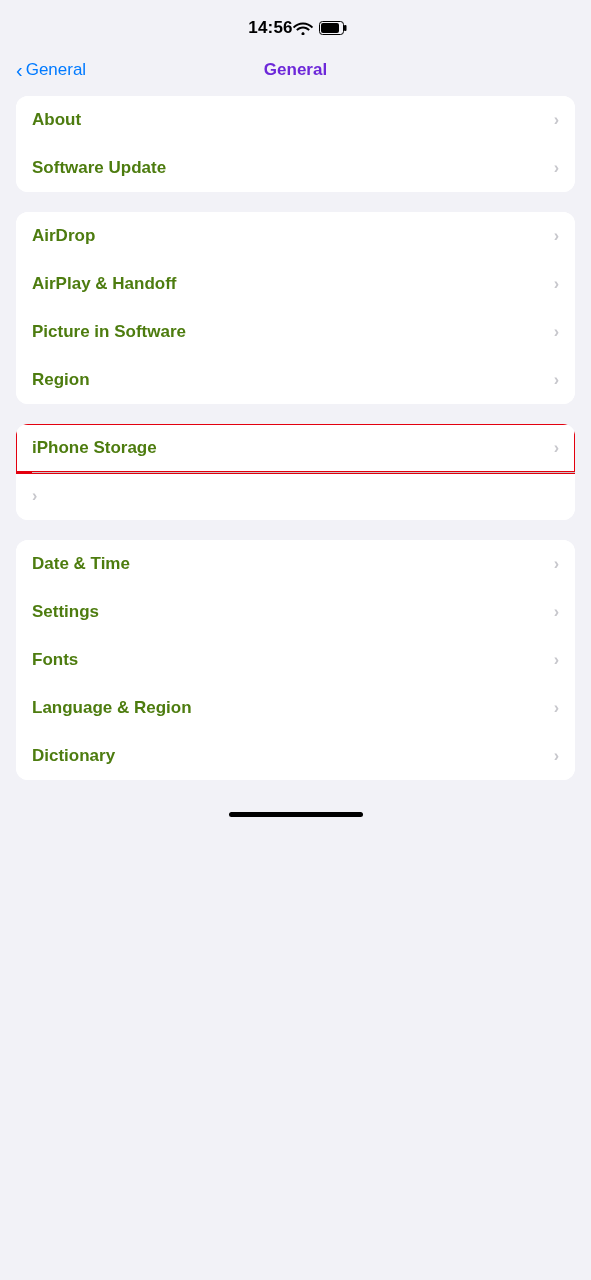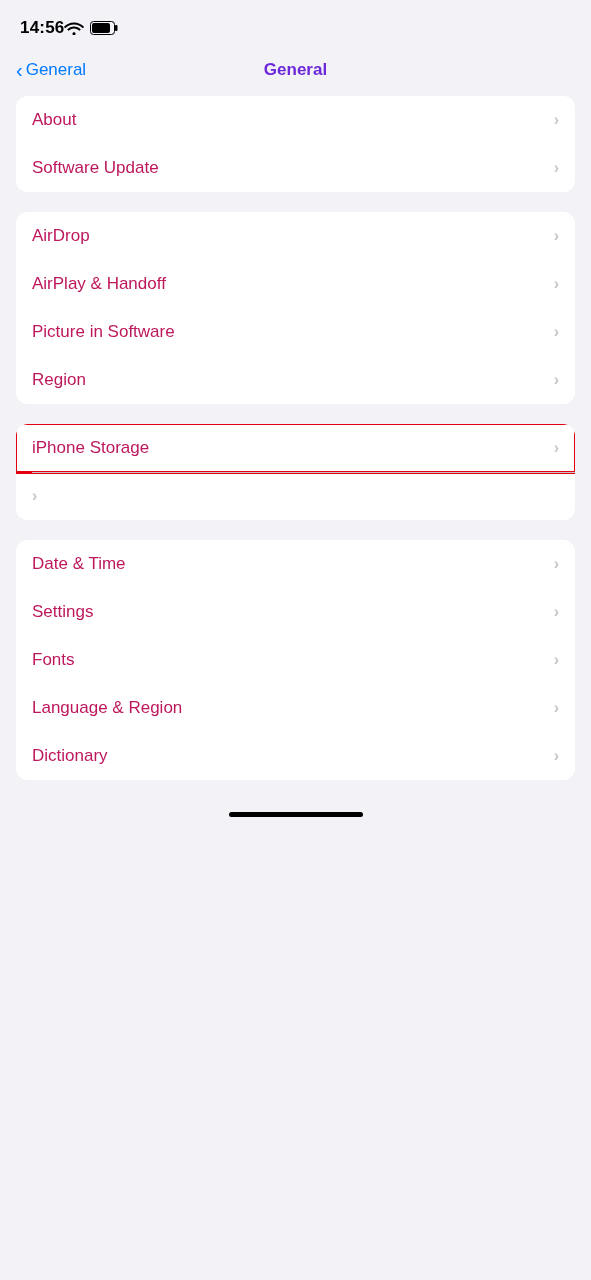--- a/index.html
+++ b/index.html
@@ -9,21 +9,21 @@
       width: 591px;
       min-height: 1280px;
       background-color: #f2f2f7;
       font-family: -apple-system, 'SF Pro Text', 'Helvetica Neue', Arial, sans-serif;
       color: #000;
     }
 
     
     .status-bar {
       display: flex;
-      justify-content: flex-start;
+      justify-content: center;
       align-items: center;
       padding: 14px 16px 8px 20px;
       height: 50px;
     }
 
     .status-time {
       font-size: 17px;
       font-weight: 600;
       letter-spacing: 0.2px;
     }
@@ -103,22 +103,22 @@
       position: absolute;
       bottom: 0;
       left: 16px;
       right: 0;
       height: 0.5px;
       background: #c6c6c8;
     }
 
     .settings-row-label {
       font-size: 17px;
-      color: #be185d;
-      font-weight: 400;
+      color: #4d7c0f;
+      font-weight: 700;
     }
 
     .settings-row-chevron {
       color: #c7c7cc;
       font-size: 16px;
       font-weight: 600;
     }
 
     
     .highlighted-row {

